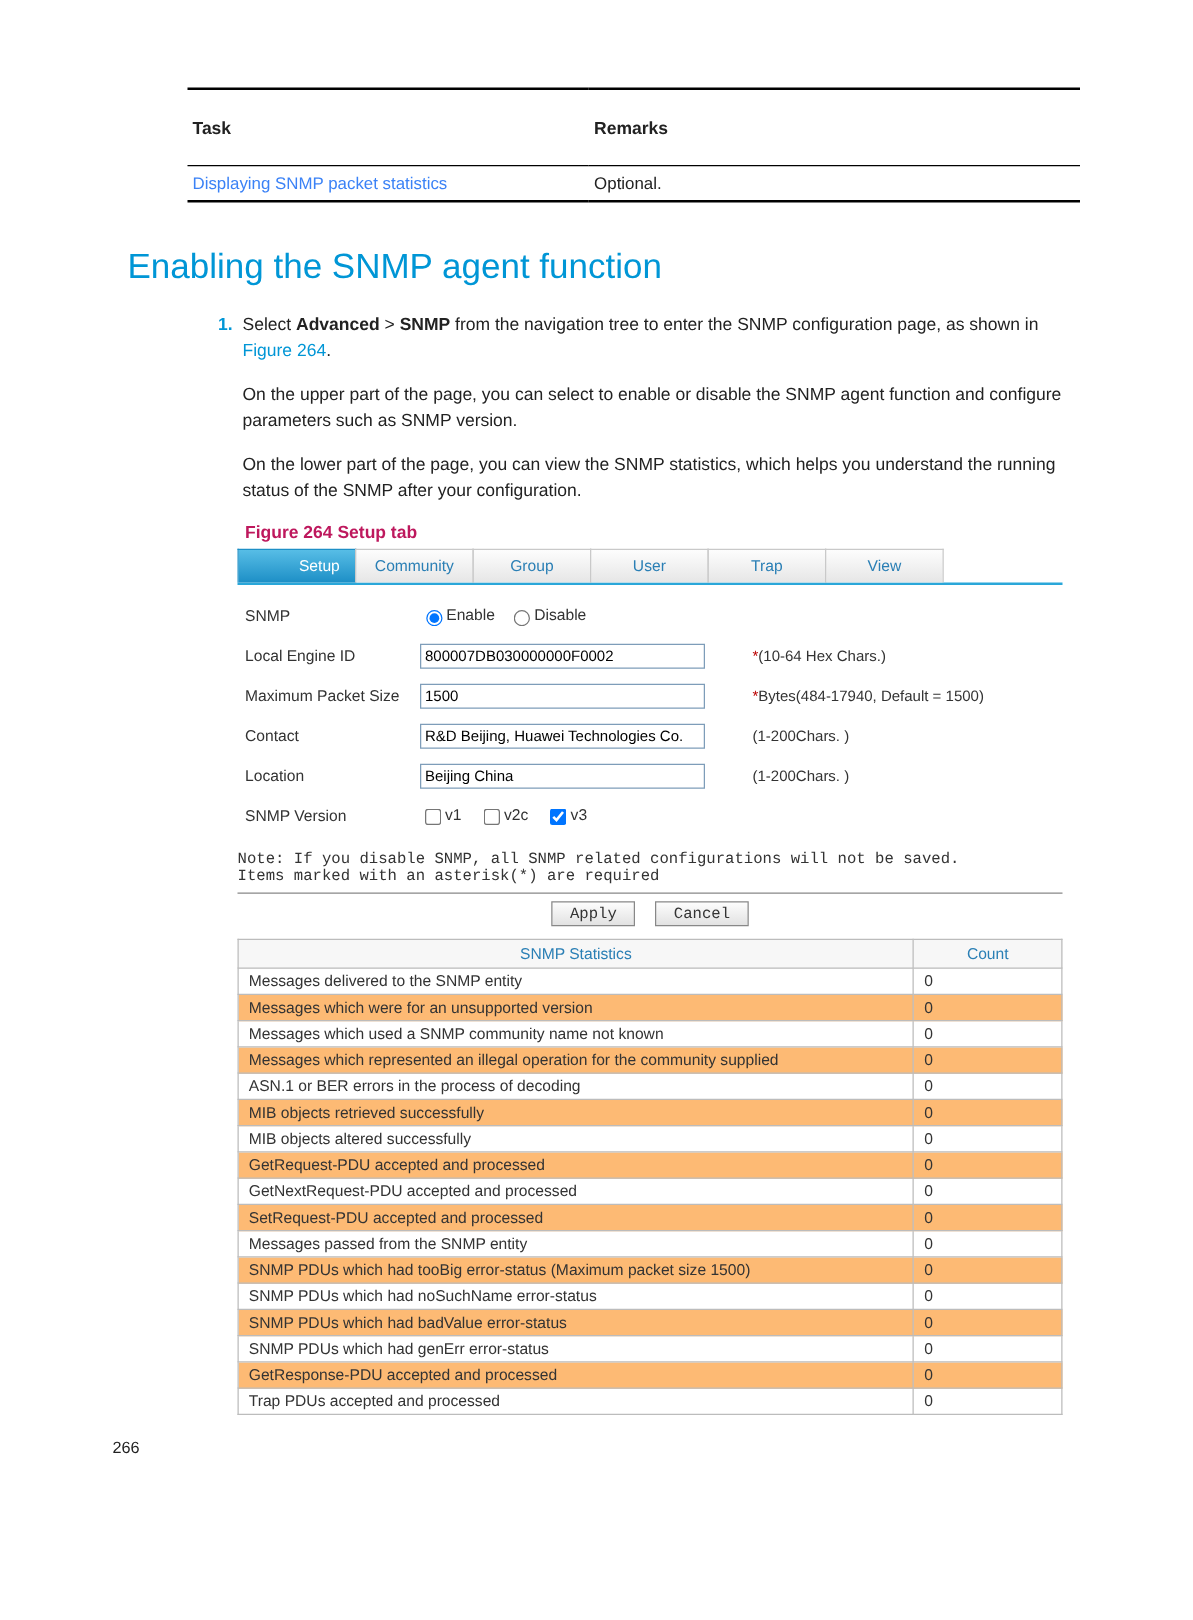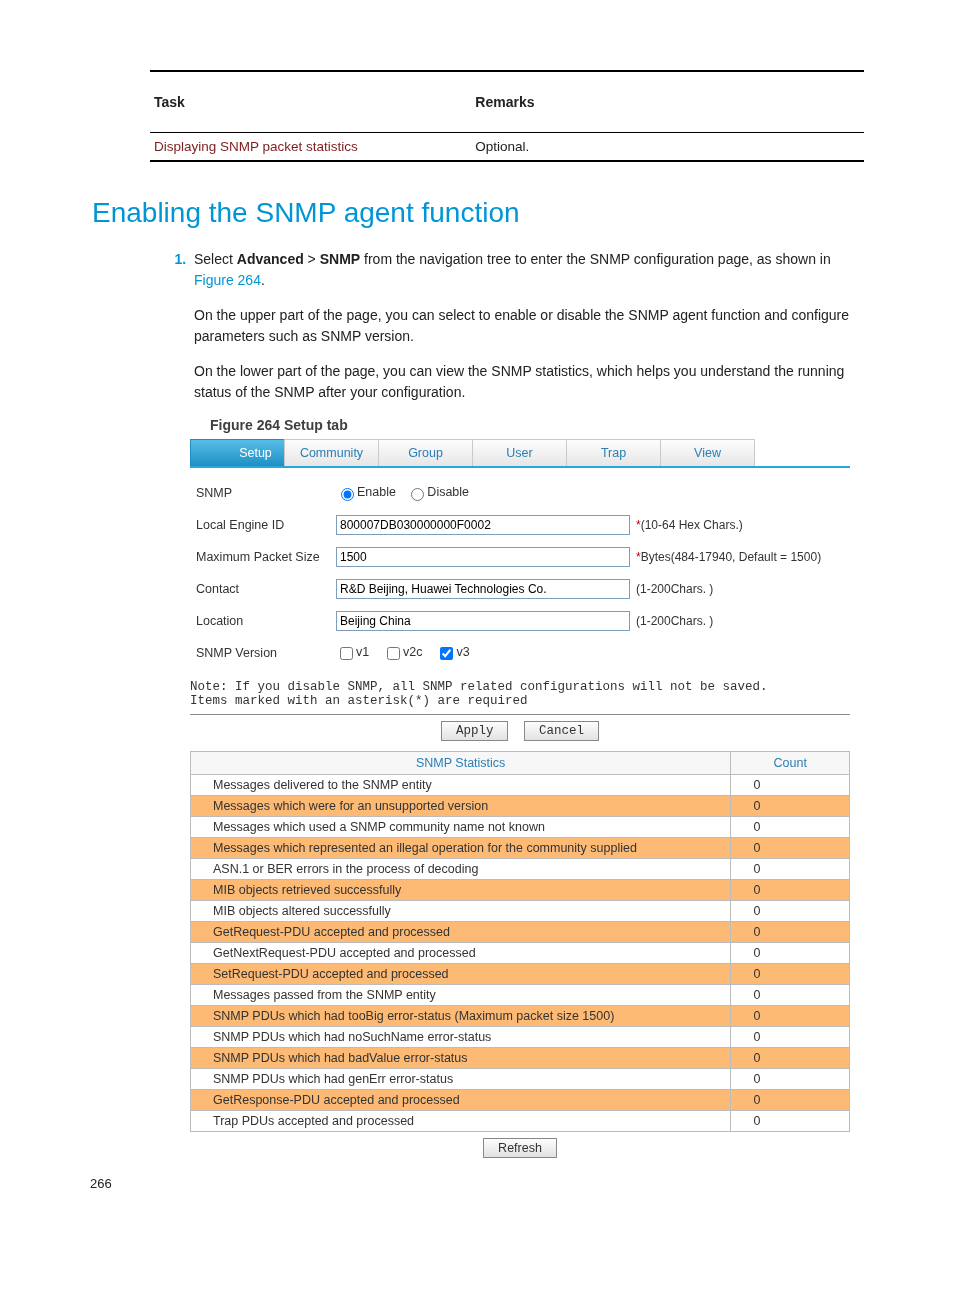--- a/index.html
+++ b/index.html
@@ -8,48 +8,48 @@
     font-size: 14px;
     color: #222;
     margin: 0;
     padding: 70px 90px 40px 90px;
     background: #fff;
     width: 954px;
   }
   .mini-table { width: 100%; border-collapse: collapse; margin-left: 60px; width: calc(100% - 60px); }
   .mini-table th { text-align: left; font-weight: bold; font-size: 14px; padding: 22px 4px; border-top: 2px solid #000; border-bottom: 1.5px solid #000; }
   .mini-table td { padding: 6px 4px; font-size: 13.5px; border-bottom: 2px solid #000; }
-  .mini-table a { color: #7f1d1d; text-decoration: none; }
-  h1.section { color: #0096d6; font-weight: 400; font-size: 28px; margin: 35px 0 20px 2px; }
+  .mini-table a { color: #3b82f6; text-decoration: none; }
+  h1.section { color: #0096d6; font-weight: 400; font-size: 28px; margin: 35px 0 20px 12px; }
   ol.steps { margin: 0 0 0 60px; padding-left: 40px; }
   ol.steps > li::marker { color: #0096d6; font-weight: bold; }
   ol.steps > li { padding-left: 4px; }
   ol.steps p { margin: 8px 0 14px 0; line-height: 1.5; font-size: 14px; }
-  .fig-caption { color: #404040; font-weight: bold; font-size: 14px; margin: 6px 0 6px 16px; }
+  .fig-caption { color: #be185d; font-weight: bold; font-size: 14px; margin: 6px 0 6px 2px; }
   .fig-wrap { margin-left: 100px; }
   
   .shot { border: 0; width: 660px; font-family: Arial, sans-serif; font-size: 12.5px; color: #333; }
   .tabs { display: flex; border-bottom: 2px solid #2aa7d9; }
   .tab { flex: 0 0 95px; text-align: center; padding: 6px 0; font-size: 12.5px; color: #2a7fb5; background: linear-gradient(#fdfdfd,#e6e6e6); border: 1px solid #c9c9c9; border-bottom: none; margin-right: -1px; cursor: pointer; }
   .tab.active { background: linear-gradient(#57bde6,#1d8fc6); color: #fff; border-color: #1d8fc6; padding-left: 36px; }
   .tabs .spacer { flex: 1; border-bottom: 0; }
   .form-area { padding: 10px 6px 6px 6px; }
   .row { display: flex; align-items: center; min-height: 30px; margin-bottom: 2px; }
   .lbl { width: 140px; font-size: 12.5px; }
   .ctrl { flex: 0 0 260px; }
   .hint { font-size: 12px; padding-left: 6px; }
-  .ctrl input[type=text] { width: 294px; height: 20px; border: 1px solid #7e9db9; font-size: 12px; padding: 1px 3px; }
+  .ctrl input[type=text] { width: 228px; height: 20px; border: 1px solid #7e9db9; font-size: 12px; padding: 1px 3px; }
   .radio, .check { vertical-align: middle; margin-right: 3px; }
   .note-block { margin-top: 4px; font-size: 12.5px; font-family: Liberation Mono, monospace; }
   .note-block .line { border-bottom: 1px solid #888; display: block; padding-bottom: 6px; margin-bottom: 6px; }
   .btn-row { text-align: center; margin: 6px 0 10px; }
   .btn { display: inline-block; background: linear-gradient(#fdfdfd,#e2e2e2); border: 1px solid #888; padding: 2px 14px; font-size: 12.5px; margin: 0 4px; cursor: pointer; }
   table.stats { width: 100%; border-collapse: collapse; font-size: 12.5px; }
   table.stats th { color: #2a7fb5; font-weight: normal; background: #f7f7f7; border: 1px solid #bcbcbc; padding: 4px 6px; margin-top: 45px; }
-  table.stats td { border: 1px solid #bcbcbc; padding: 3px 22px; }
+  table.stats td { border: 1px solid #bcbcbc; padding: 3px 8px; }
   table.stats tr.alt td { background: #fdba74; }
   .pagenum { text-align: left; font-size: 13px; margin-top: 18px; }
   .ast { color: #b00; }
 </style>
 </head>
 <body>
 
 <table class="mini-table">
   <tbody>
       <tr>
@@ -211,19 +211,16 @@
             <td>GetResponse-PDU accepted and processed</td>
             <td>0</td>
           </tr>
           <tr>
             <td>Trap PDUs accepted and processed</td>
             <td>0</td>
           </tr>
         </tbody>
     </table>
 
-    <div class="btn-row" style="margin-top:6px;">
-      <span class="btn">Refresh</span>
-    </div>
   </div>
 </div>
 
 <div class="pagenum">266</div>
 
 </body></html>

